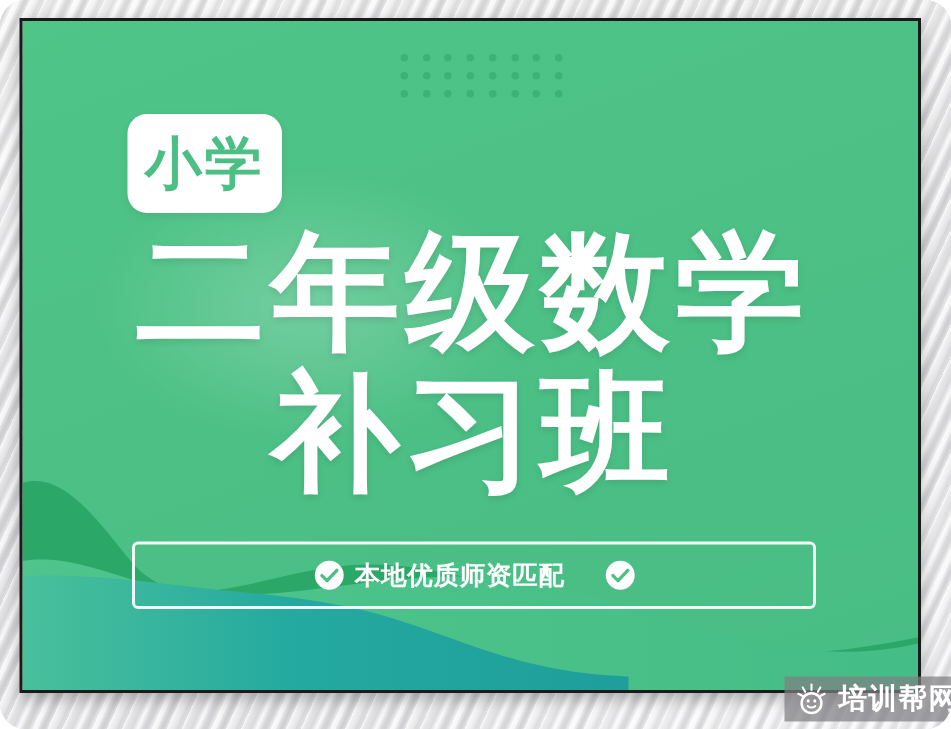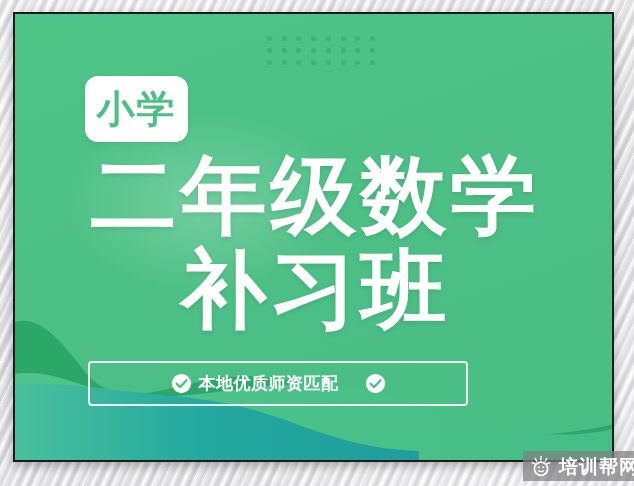--- a/index.html
+++ b/index.html
@@ -10,20 +10,21 @@
     overflow: hidden;
     font-family: "Liberation Sans", "DejaVu Sans", sans-serif;
   }
 
   #stage {
     position: relative;
     width: 634px;
     height: 486px;
     background: #e9e9ea;
     overflow: hidden;
+    border-radius: 17px;
   }
 
   
   #paper-texture {
     position: absolute;
     inset: 0;
     background-color: #e6e6e7;
     background-image:
       repeating-linear-gradient(115deg, rgba(255,255,255,0.85) 0px, rgba(255,255,255,0.0) 3px, rgba(170,170,175,0.30) 6px, rgba(255,255,255,0.0) 9px),
       repeating-linear-gradient(-65deg, rgba(255,255,255,0.55) 0px, rgba(255,255,255,0.0) 4px, rgba(160,160,168,0.22) 8px, rgba(255,255,255,0.0) 12px),
@@ -125,21 +126,21 @@
     letter-spacing: 4px;
     text-shadow: 0 2px 5px rgba(0,0,0,0.10);
     white-space: nowrap;
   }
 
   
   #features-box {
     position: absolute;
     left: 73px;
     top: 347px;
-    width: 380px;
+    width: 456px;
     height: 45px;
     border: 2px solid rgba(255,255,255,0.92);
     border-radius: 4px;
     box-sizing: border-box;
     display: flex;
     align-items: center;
     justify-content: center;
     gap: 26px;
     z-index: 4;
   }

